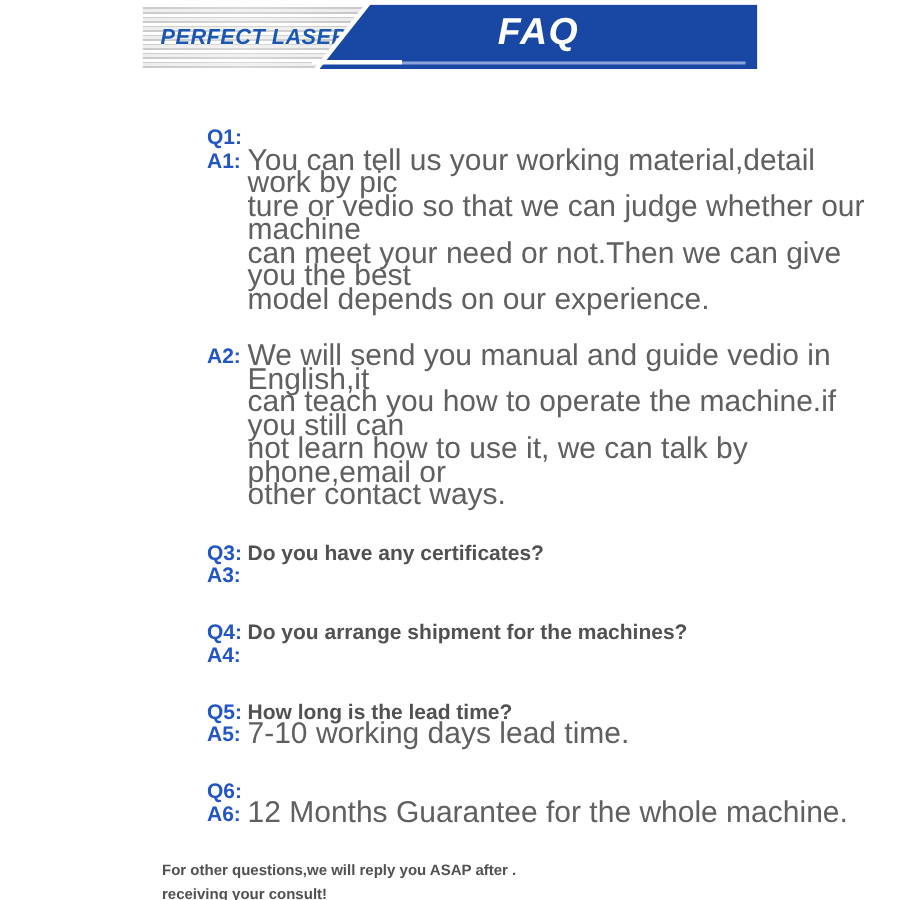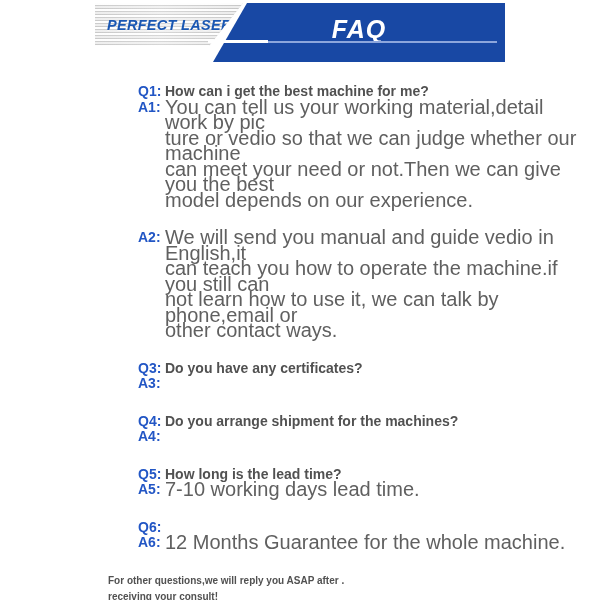--- a/index.html
+++ b/index.html
@@ -38,21 +38,21 @@
     font-style: italic;
     font-size: 14.5px;
     letter-spacing: 0.3px;
     color: #1a57b2;
     text-shadow: 0 1px 0 rgba(255,255,255,0.5);
     white-space: nowrap;
   }
   .blue-banner {
     position: absolute;
     left: 213px; top: 0;
-    width: 292px; height: 59px;
+    width: 292px; height: 43px;
     clip-path: polygon(34px 0, 100% 0, 100% 100%, 0 100%);
     background: var(--banner-blue, #1848a4);
     display: flex;
     align-items: center;
     justify-content: center;
   }
   .faq-title {
     color: #ffffff;
     font-weight: bold;
     font-style: italic;
@@ -125,21 +125,20 @@
   </div>
   <div class="underline-blue"></div>
   <div class="underline-white"></div>
 </div>
 
 <div class="faq-list">
 
   <div class="qa-item">
     <div class="row">
       <span class="label">Q1:</span>
-      <span class="q-text">How can i get the best machine for me?</span>
     </div>
     <div class="row">
       <span class="label">A1:</span>
       <span class="a-text">You can tell us your working material,detail work by pic
 ture or vedio so that we can judge whether our machine
 can meet your need or not.Then we can give you the best
 model depends on our experience.</span>
     </div>
   </div>
 

